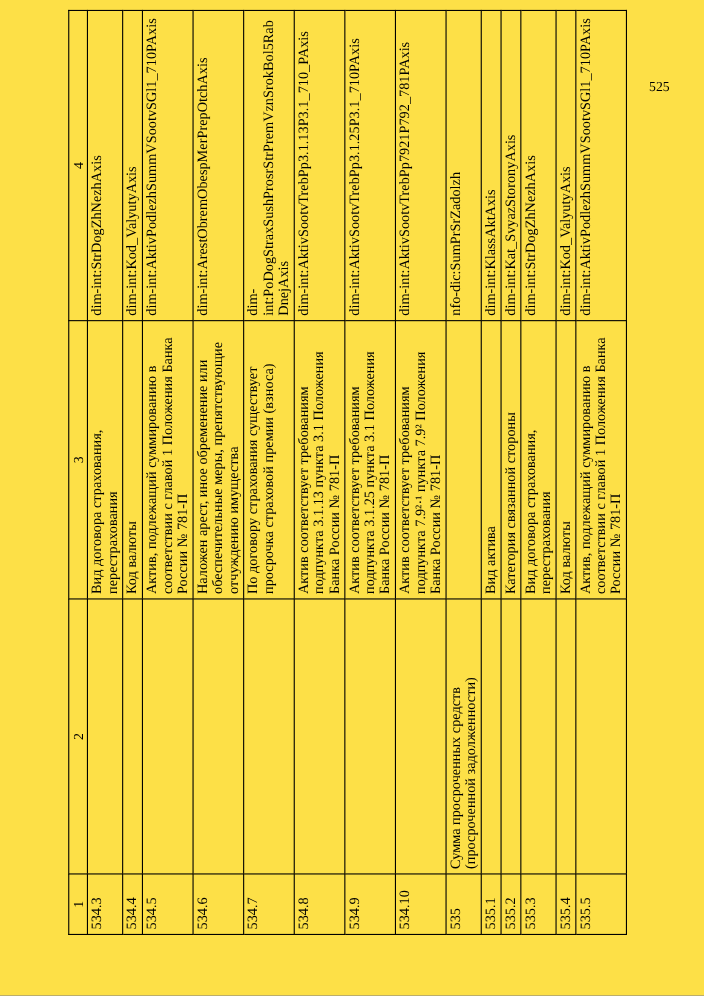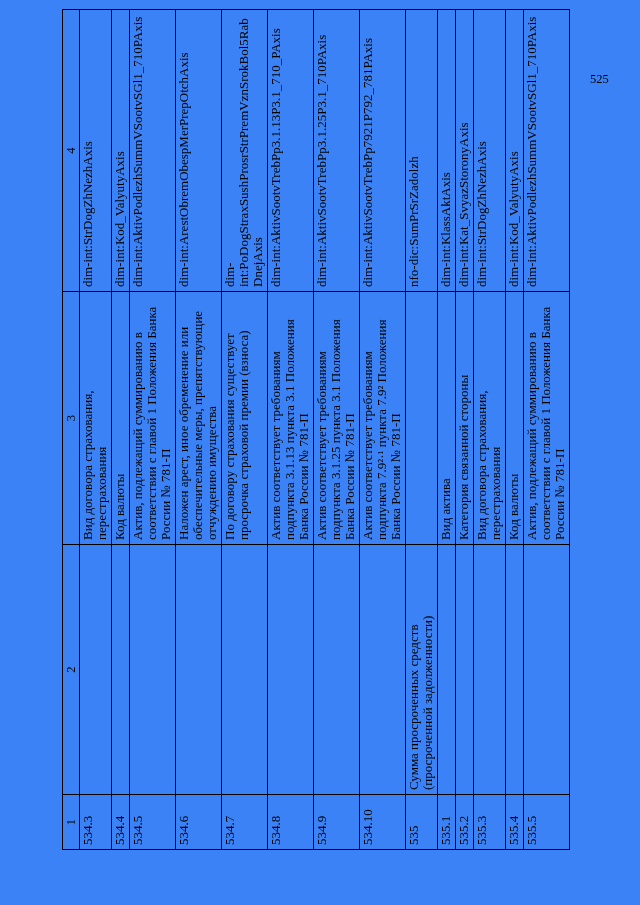--- a/index.html
+++ b/index.html
@@ -1,19 +1,19 @@
 <!DOCTYPE html>
 <html><head>
 <meta charset="utf-8">
 <style>
   html,body{margin:0;padding:0;background:#888;}
   .page{
     position:relative;
     width:640px;height:905px;
-    background:#3b82f6;
+    background:#fde047;
     overflow:hidden;
     font-family:"Liberation Serif", serif;
     color:#000;
   }
   .page-number{
     position:absolute;
     left:590px;top:72px;
     font-size:12.5px;
     line-height:14px;
   }

